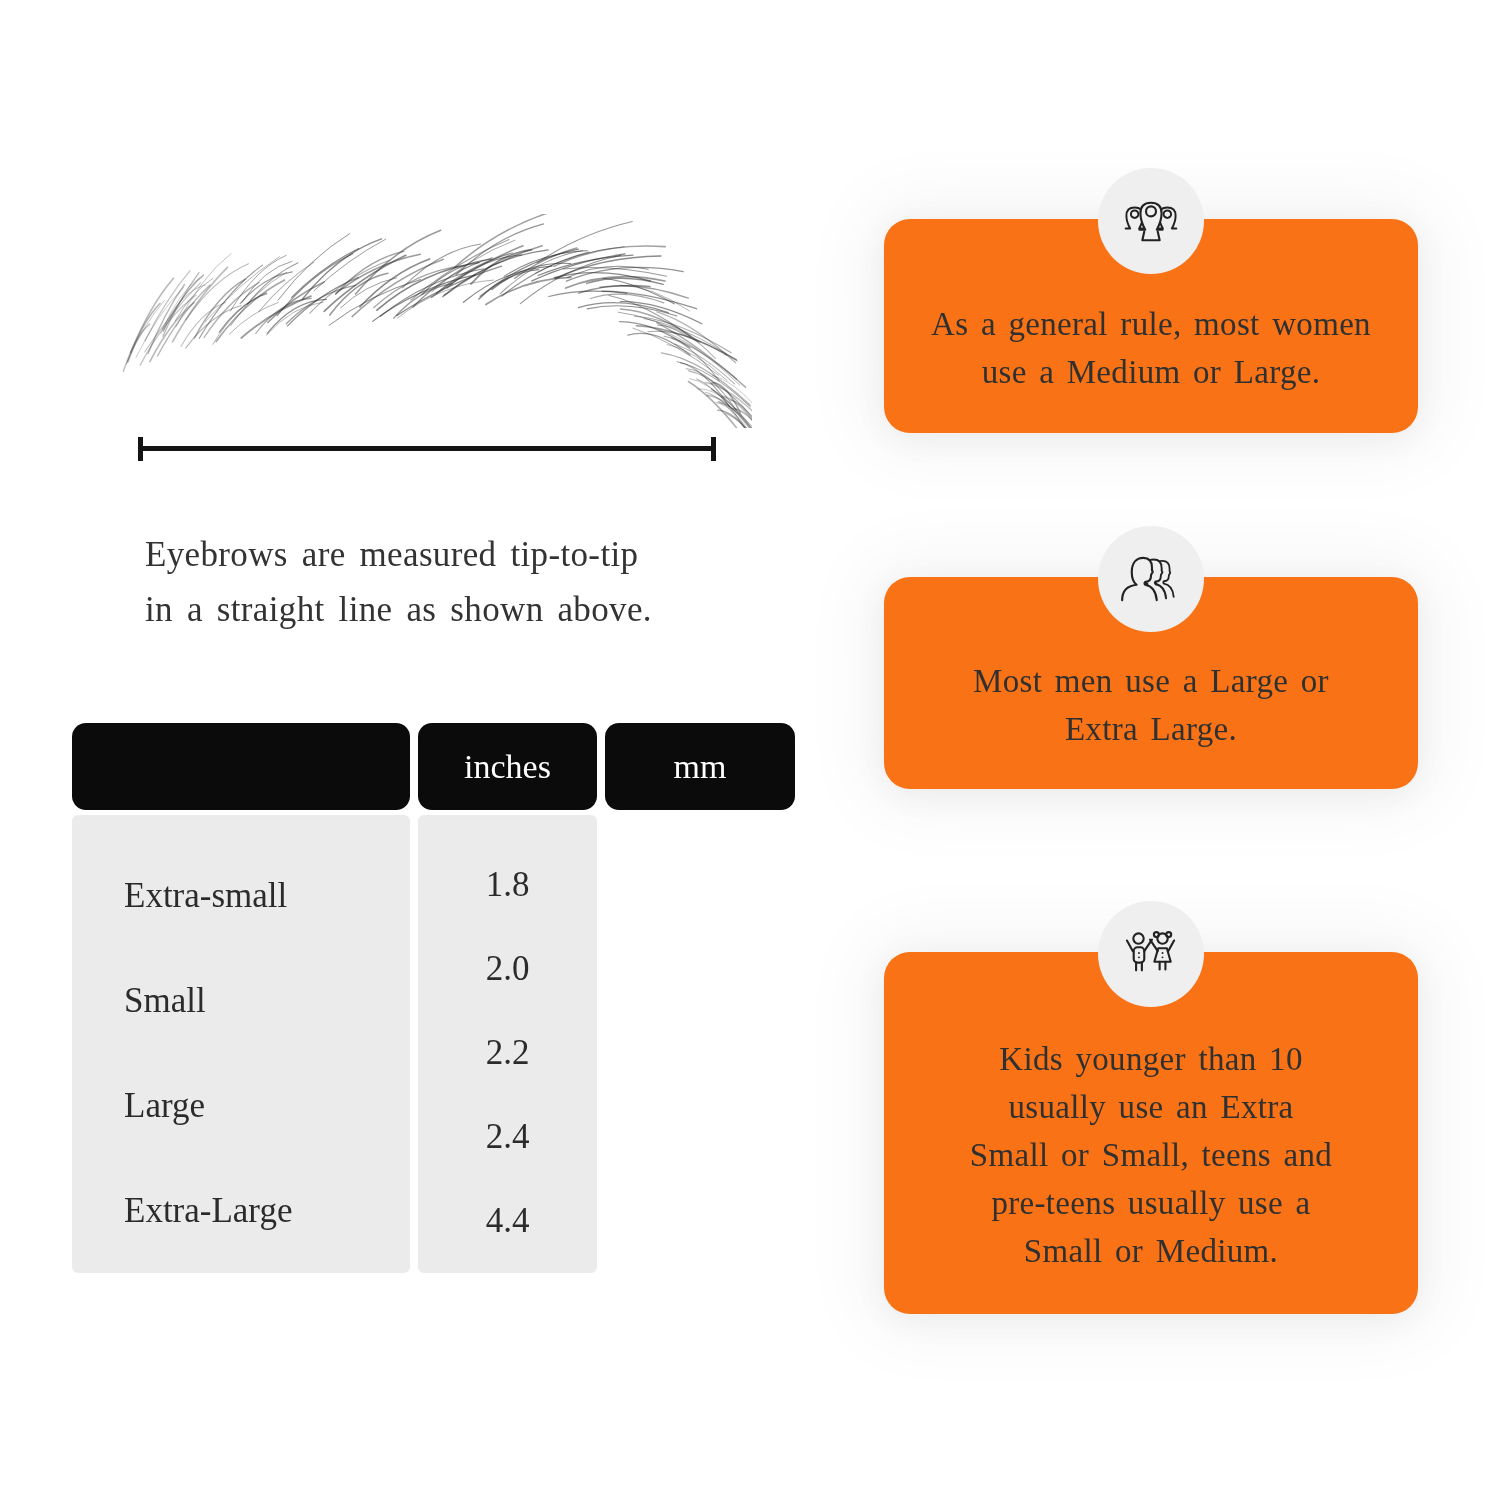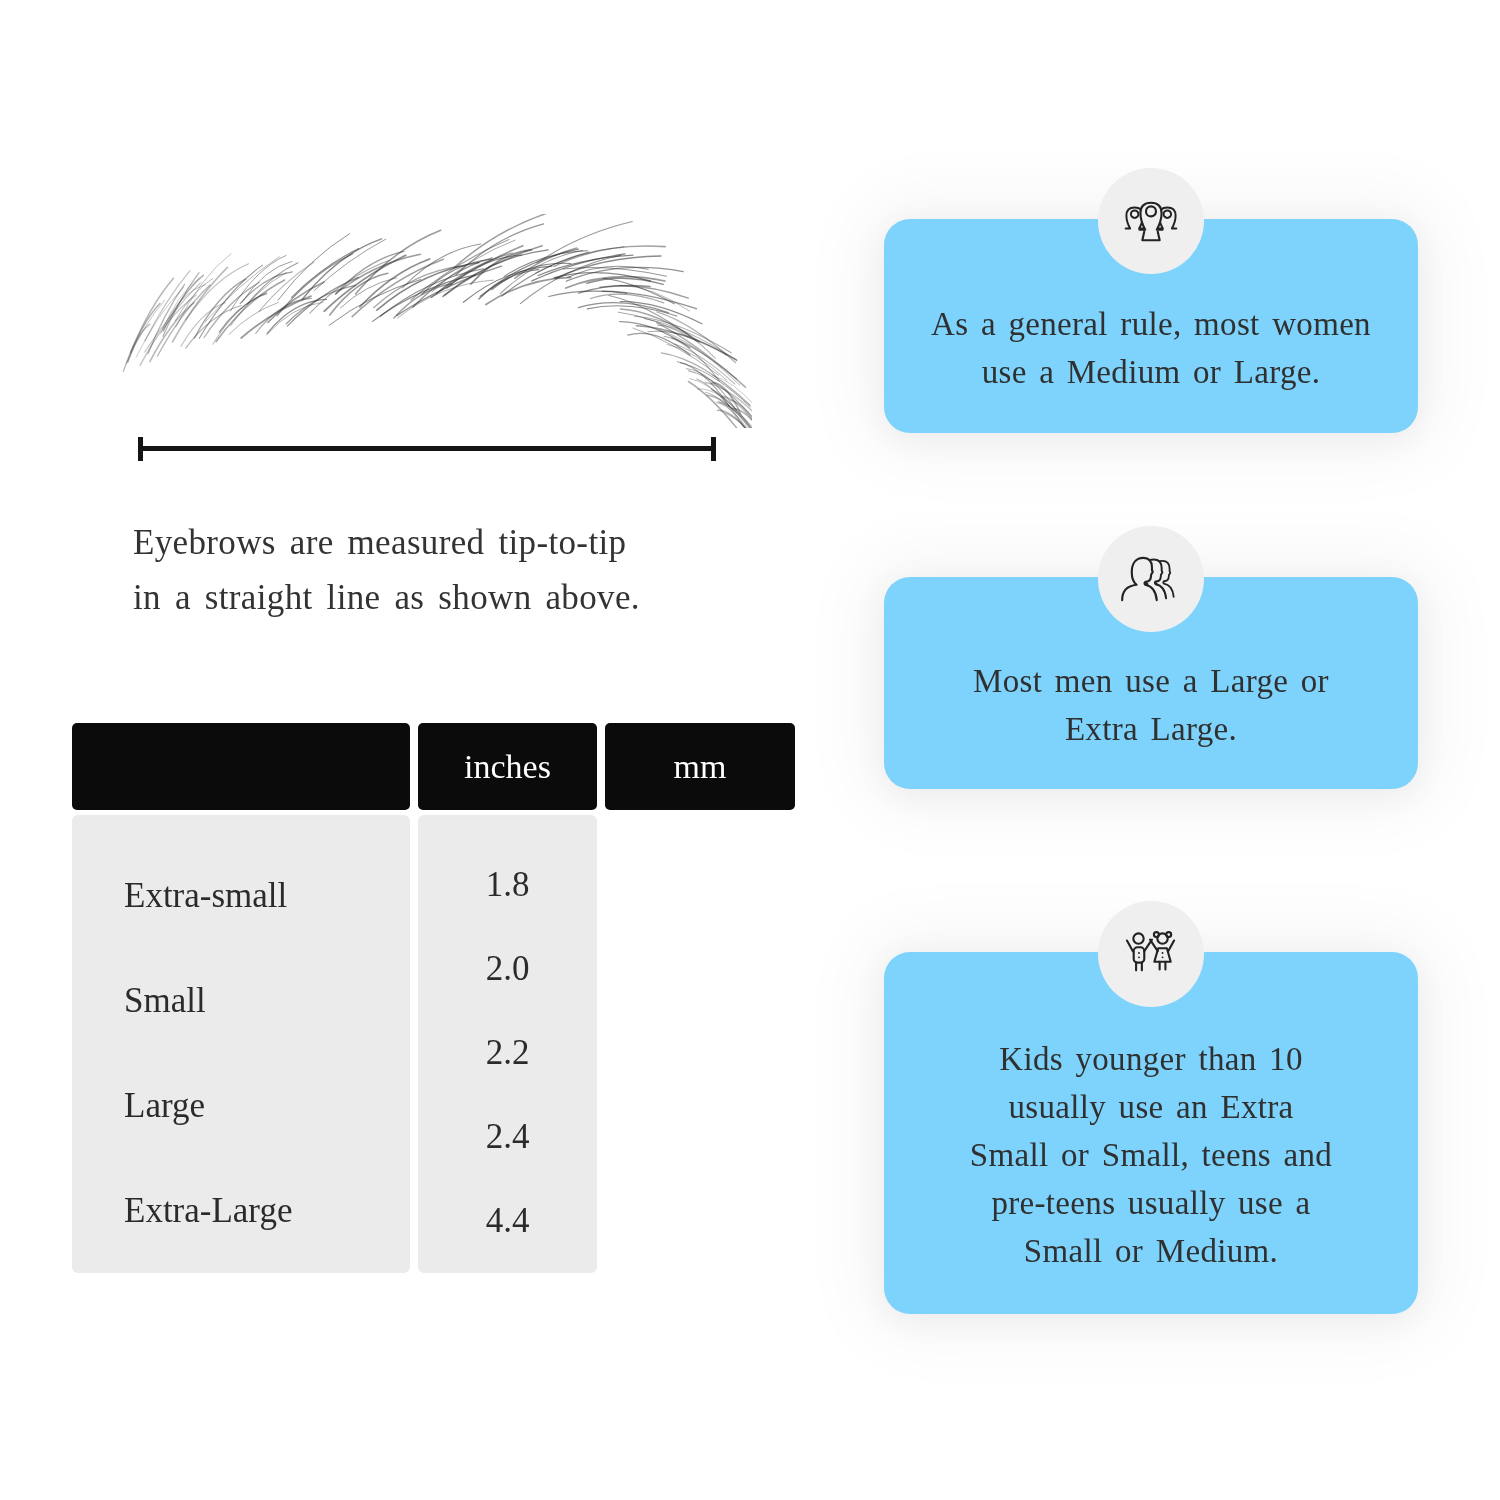--- a/index.html
+++ b/index.html
@@ -10,38 +10,38 @@
   .brow{position:absolute;left:106px;top:214px;width:646px;height:214px;}
   .brow svg{width:100%;height:100%;display:block;}
 
   
   .mline{position:absolute;left:138px;top:437px;width:578px;height:24px;}
   .mline .bar{position:absolute;left:0;right:0;top:9px;height:5px;background:#141414;}
   .mline .cap{position:absolute;top:0;width:5px;height:24px;background:#141414;}
   .mline .cap.l{left:0;}
   .mline .cap.r{right:0;}
 
-  .caption{position:absolute;left:133px;top:515px;width:640px;margin:0;
+  .caption{position:absolute;left:133px;top:515px;width:640px;margin:12px;
            font-size:35px;line-height:55px;color:#333333;white-space:pre-line;
            word-spacing:0.14em;letter-spacing:0.01em;}
 
   
-  .th{position:absolute;top:723px;height:87px;background:#0b0b0b;border-radius:5px;
+  .th{position:absolute;top:723px;height:87px;background:#0b0b0b;border-radius:14px;
       color:#ffffff;display:flex;align-items:center;justify-content:center;font-size:34px;}
   .c1{left:72px;width:338px;}
   .c2{left:418px;width:179px;}
   .c3{left:605px;width:190px;}
   .tc{position:absolute;top:815px;height:458px;background:#ebebeb;border-radius:6px;
       display:flex;flex-direction:column;justify-content:space-around;
       padding:28px 0 10px 0;box-sizing:border-box;font-size:35px;color:#2b2b2b;}
   .tc .cell{display:flex;align-items:center;justify-content:center;}
   .tc.c1 .cell{justify-content:flex-start;padding-left:52px;}
 
   
-  .card{position:absolute;left:884px;width:534px;background:#7dd3fc;border-radius:26px;
+  .card{position:absolute;left:884px;width:534px;background:#f97316;border-radius:26px;
         box-shadow:0 6px 34px rgba(0,0,0,.055), 0 0 70px 24px rgba(0,0,0,.038);
         display:flex;align-items:center;justify-content:center;box-sizing:border-box;}
   .card1{top:219px;height:214px;}
   .card2{top:577px;height:212px;}
   .card3{top:952px;height:362px;}
   .card-text{margin:0;padding:44px 28px 0 28px;font-size:33px;line-height:48px;
              text-align:center;white-space:pre-line;color:#303030;
              word-spacing:0.12em;letter-spacing:0.01em;}
 
   .icon-circle{position:absolute;left:1098px;width:106px;height:106px;border-radius:50%;

